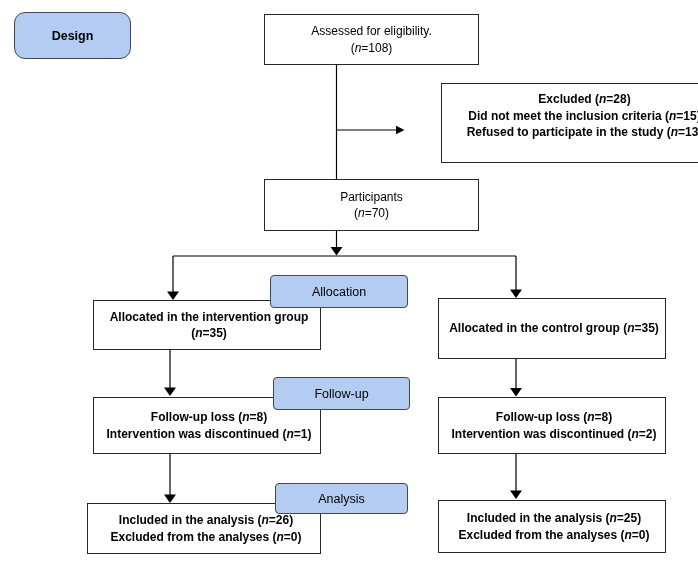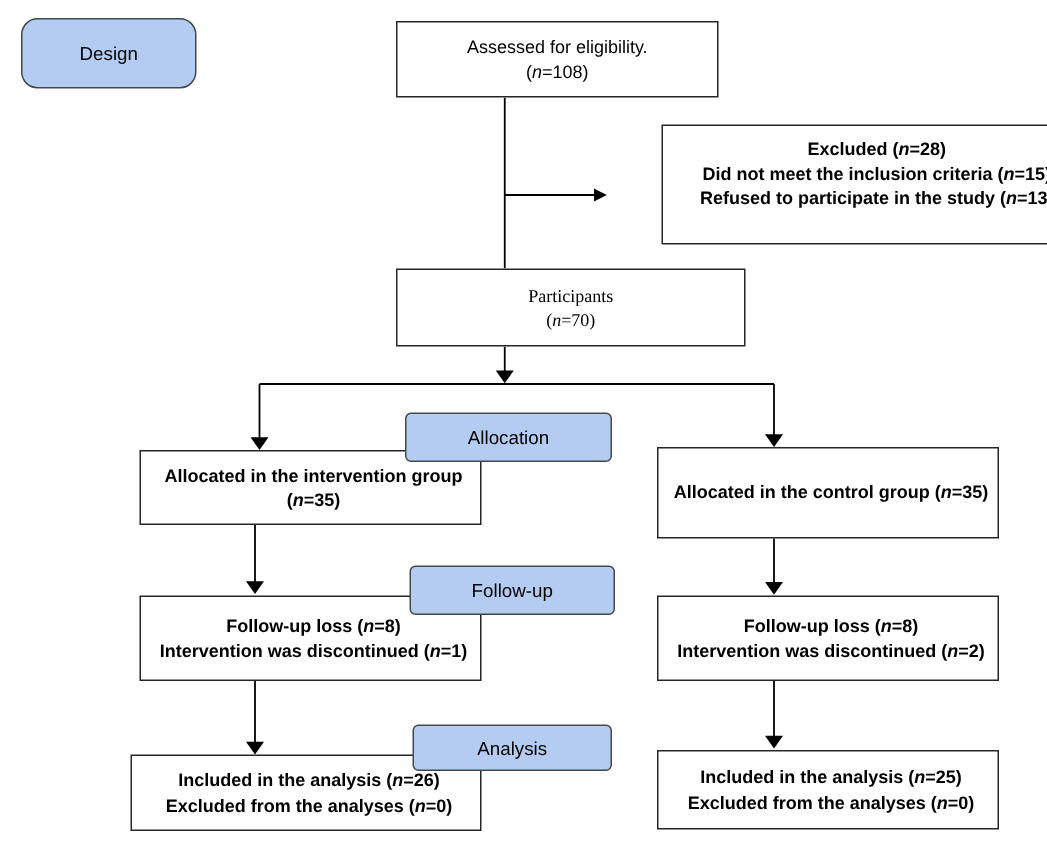--- a/index.html
+++ b/index.html
@@ -63,21 +63,21 @@
     border: 1.5px solid var(--stage_border);
     box-sizing: border-box;
     border-radius: 4px;
     display: flex;
     align-items: center;
     justify-content: center;
     font-size: 12.5px;
     text-align: center;
   }
   .stage.bold {
-    font-weight: normal;
+    font-weight: bold;
     border-radius: 11px;
   }
   .line-span {
     white-space: nowrap;
   }
 </style>
 </head>
 <body>
 
 <div id="diagram">
@@ -111,21 +111,21 @@
     <div class="line-span">Assessed for eligibility.</div>
     <div class="line-span">(<i>n</i>=108)</div>
   </div>
 
   <div class="box left top" style="left:405px; top:83px; width:283px; height:80px;">
     <div class="line-span">Excluded (<i>n</i>=28)</div>
     <div class="line-span">Did not meet the inclusion criteria (<i>n</i>=15)</div>
     <div class="line-span">Refused to participate in the study (<i>n</i>=13)</div>
   </div>
 
-  <div class="box center" style="left:228px; top:179px; width:233px; height:52px;font-family:Liberation Serif, serif;">
+  <div class="box center" style="left:228px; top:179px; width:215px; height:52px;">
     <div class="line-span">Participants</div>
     <div class="line-span">(<i>n</i>=70)</div>
   </div>
 
   <div class="box left" style="left:57px; top:300px; width:228px; height:50px;">
     <div class="line-span">Allocated in the intervention group</div>
     <div class="line-span">(<i>n</i>=35)</div>
   </div>
 
   <div class="box left" style="left:402px; top:298px; width:228px; height:61px;">

